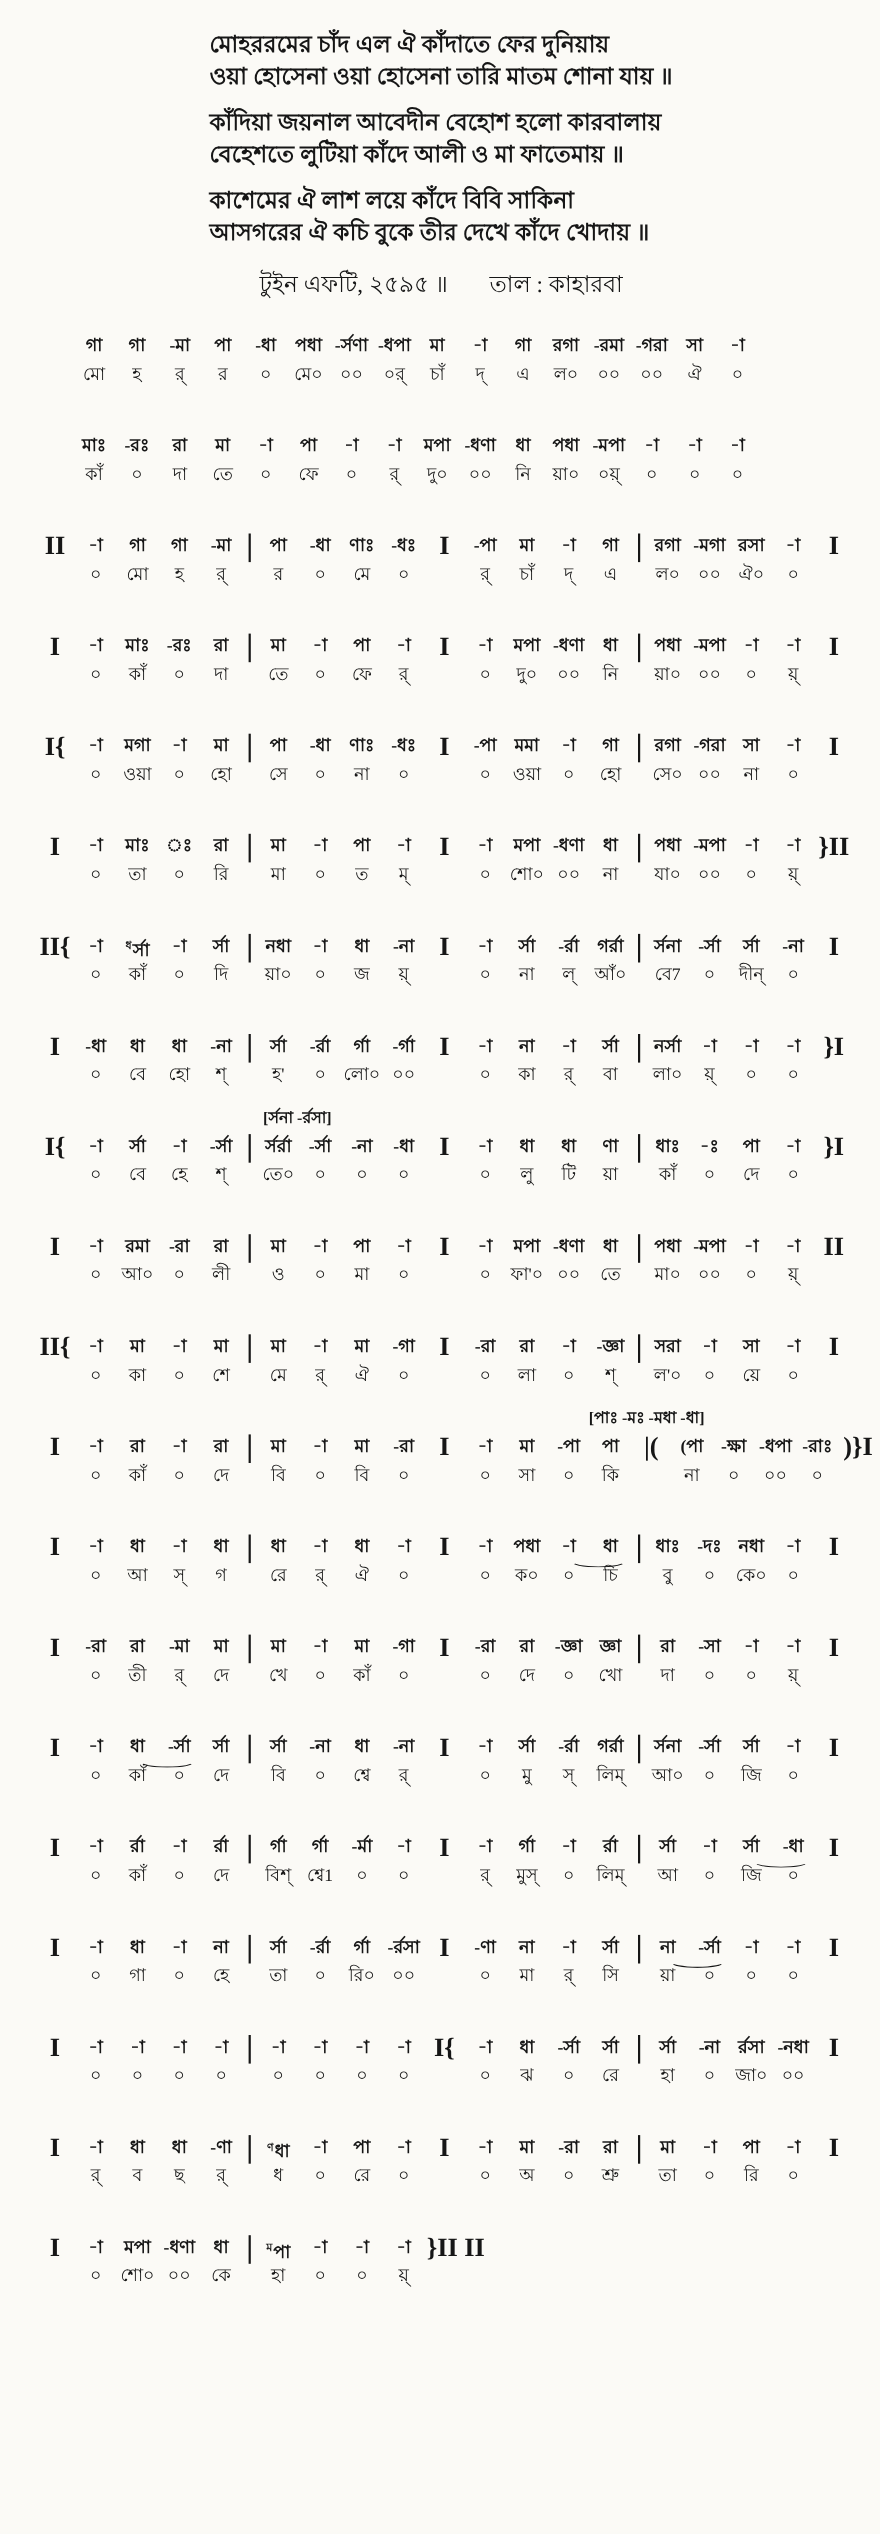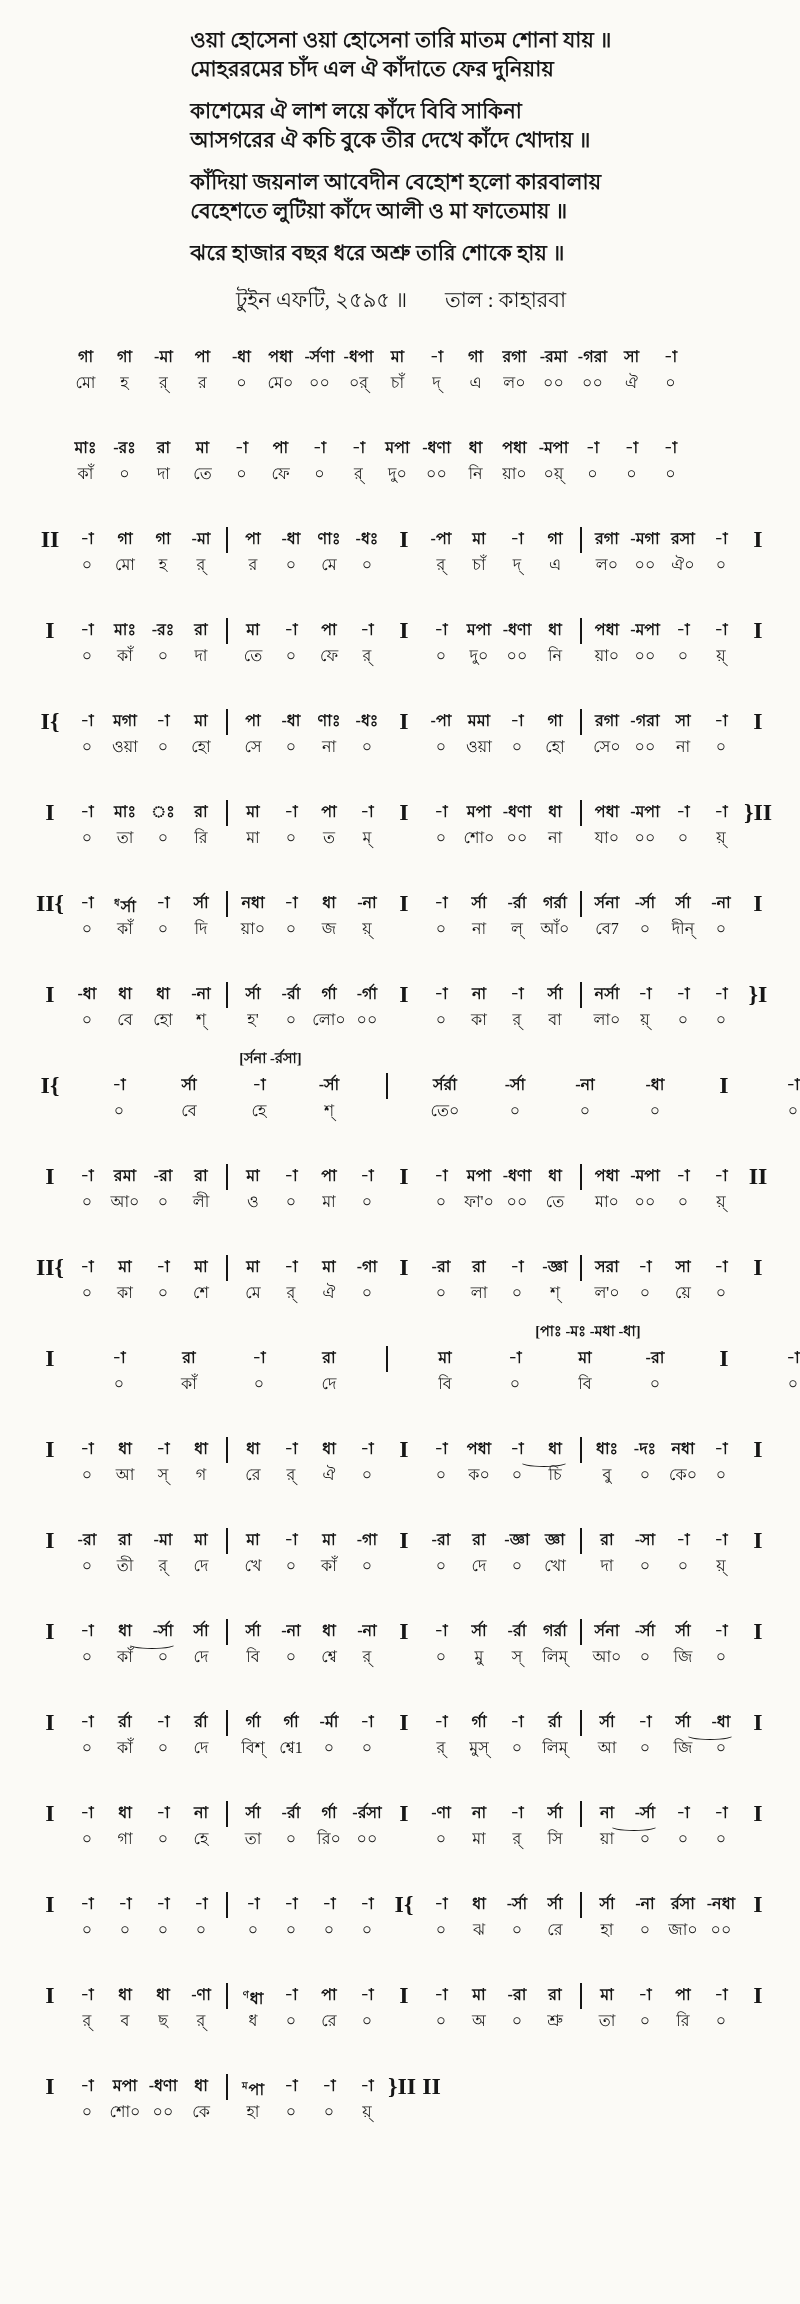--- a/index.html
+++ b/index.html
@@ -17,21 +17,21 @@
     letter-spacing:.2px;white-space:nowrap;
   }
   
   .meta{
     display:flex;justify-content:center;gap:38px;
     margin:16px 0 6px 0;font-size:21px;font-weight:normal;white-space:nowrap;
   }
   
   .notation{margin-top:24px;}
   .nline{position:relative;display:flex;align-items:flex-start;margin:0 0 40px 2px;}
-  .nline.withann{margin-top:26px;gap:32px;}
+  .nline.withann{margin-top:26px;}
   .ann{
     position:absolute;top:-24px;font-size:14.5px;font-weight:bold;white-space:nowrap;
   }
   .col{width:38px;text-align:center;flex:0 0 auto;}
   .plain .col{width:39px;}
   .plain{padding-left:34px;}
   .nt{
     font-weight:bold;font-size:16px;height:27px;line-height:27px;
     white-space:nowrap;position:relative;
   }
@@ -49,33 +49,32 @@
     border:1.6px solid transparent;border-bottom-color:#161616;border-radius:50%;
   }
 </style>
 </head>
 <body>
 
 <div class="page">
 
   <div class="stanzas">
       <div class="stanza">
+        <div class="stanza-line">মোহররমের চাঁদ এল ঐ কাঁদাতে ফের দুনিয়ায়</div>
         <div class="stanza-line">ওয়া হোসেনা ওয়া হোসেনা তারি মাতম শোনা যায় ॥</div>
-        <div class="stanza-line">মোহররমের চাঁদ এল ঐ কাঁদাতে ফের দুনিয়ায়</div>
+      </div>
+      <div class="stanza">
+        <div class="stanza-line">কাঁদিয়া জয়নাল আবেদীন বেহোশ হলো কারবালায়</div>
+        <div class="stanza-line">বেহেশতে লুটিয়া কাঁদে আলী ও মা ফাতেমায় ॥</div>
       </div>
       <div class="stanza">
         <div class="stanza-line">কাশেমের ঐ লাশ লয়ে কাঁদে বিবি সাকিনা</div>
         <div class="stanza-line">আসগরের ঐ কচি বুকে তীর দেখে কাঁদে খোদায় ॥</div>
       </div>
       <div class="stanza">
-        <div class="stanza-line">কাঁদিয়া জয়নাল আবেদীন বেহোশ হলো কারবালায়</div>
-        <div class="stanza-line">বেহেশতে লুটিয়া কাঁদে আলী ও মা ফাতেমায় ॥</div>
-      </div>
-      <div class="stanza">
-        <div class="stanza-line">ঝরে হাজার বছর ধরে অশ্রু তারি শোকে হায় ॥</div>
       </div>
     </div>
 
   <div class="meta">
     <span>টুইন এফটি, ২৫৯৫ ॥</span>
     <span>তাল : কাহারবা</span>
   </div>
 
   <div class="notation">
       <div class="nline plain">

